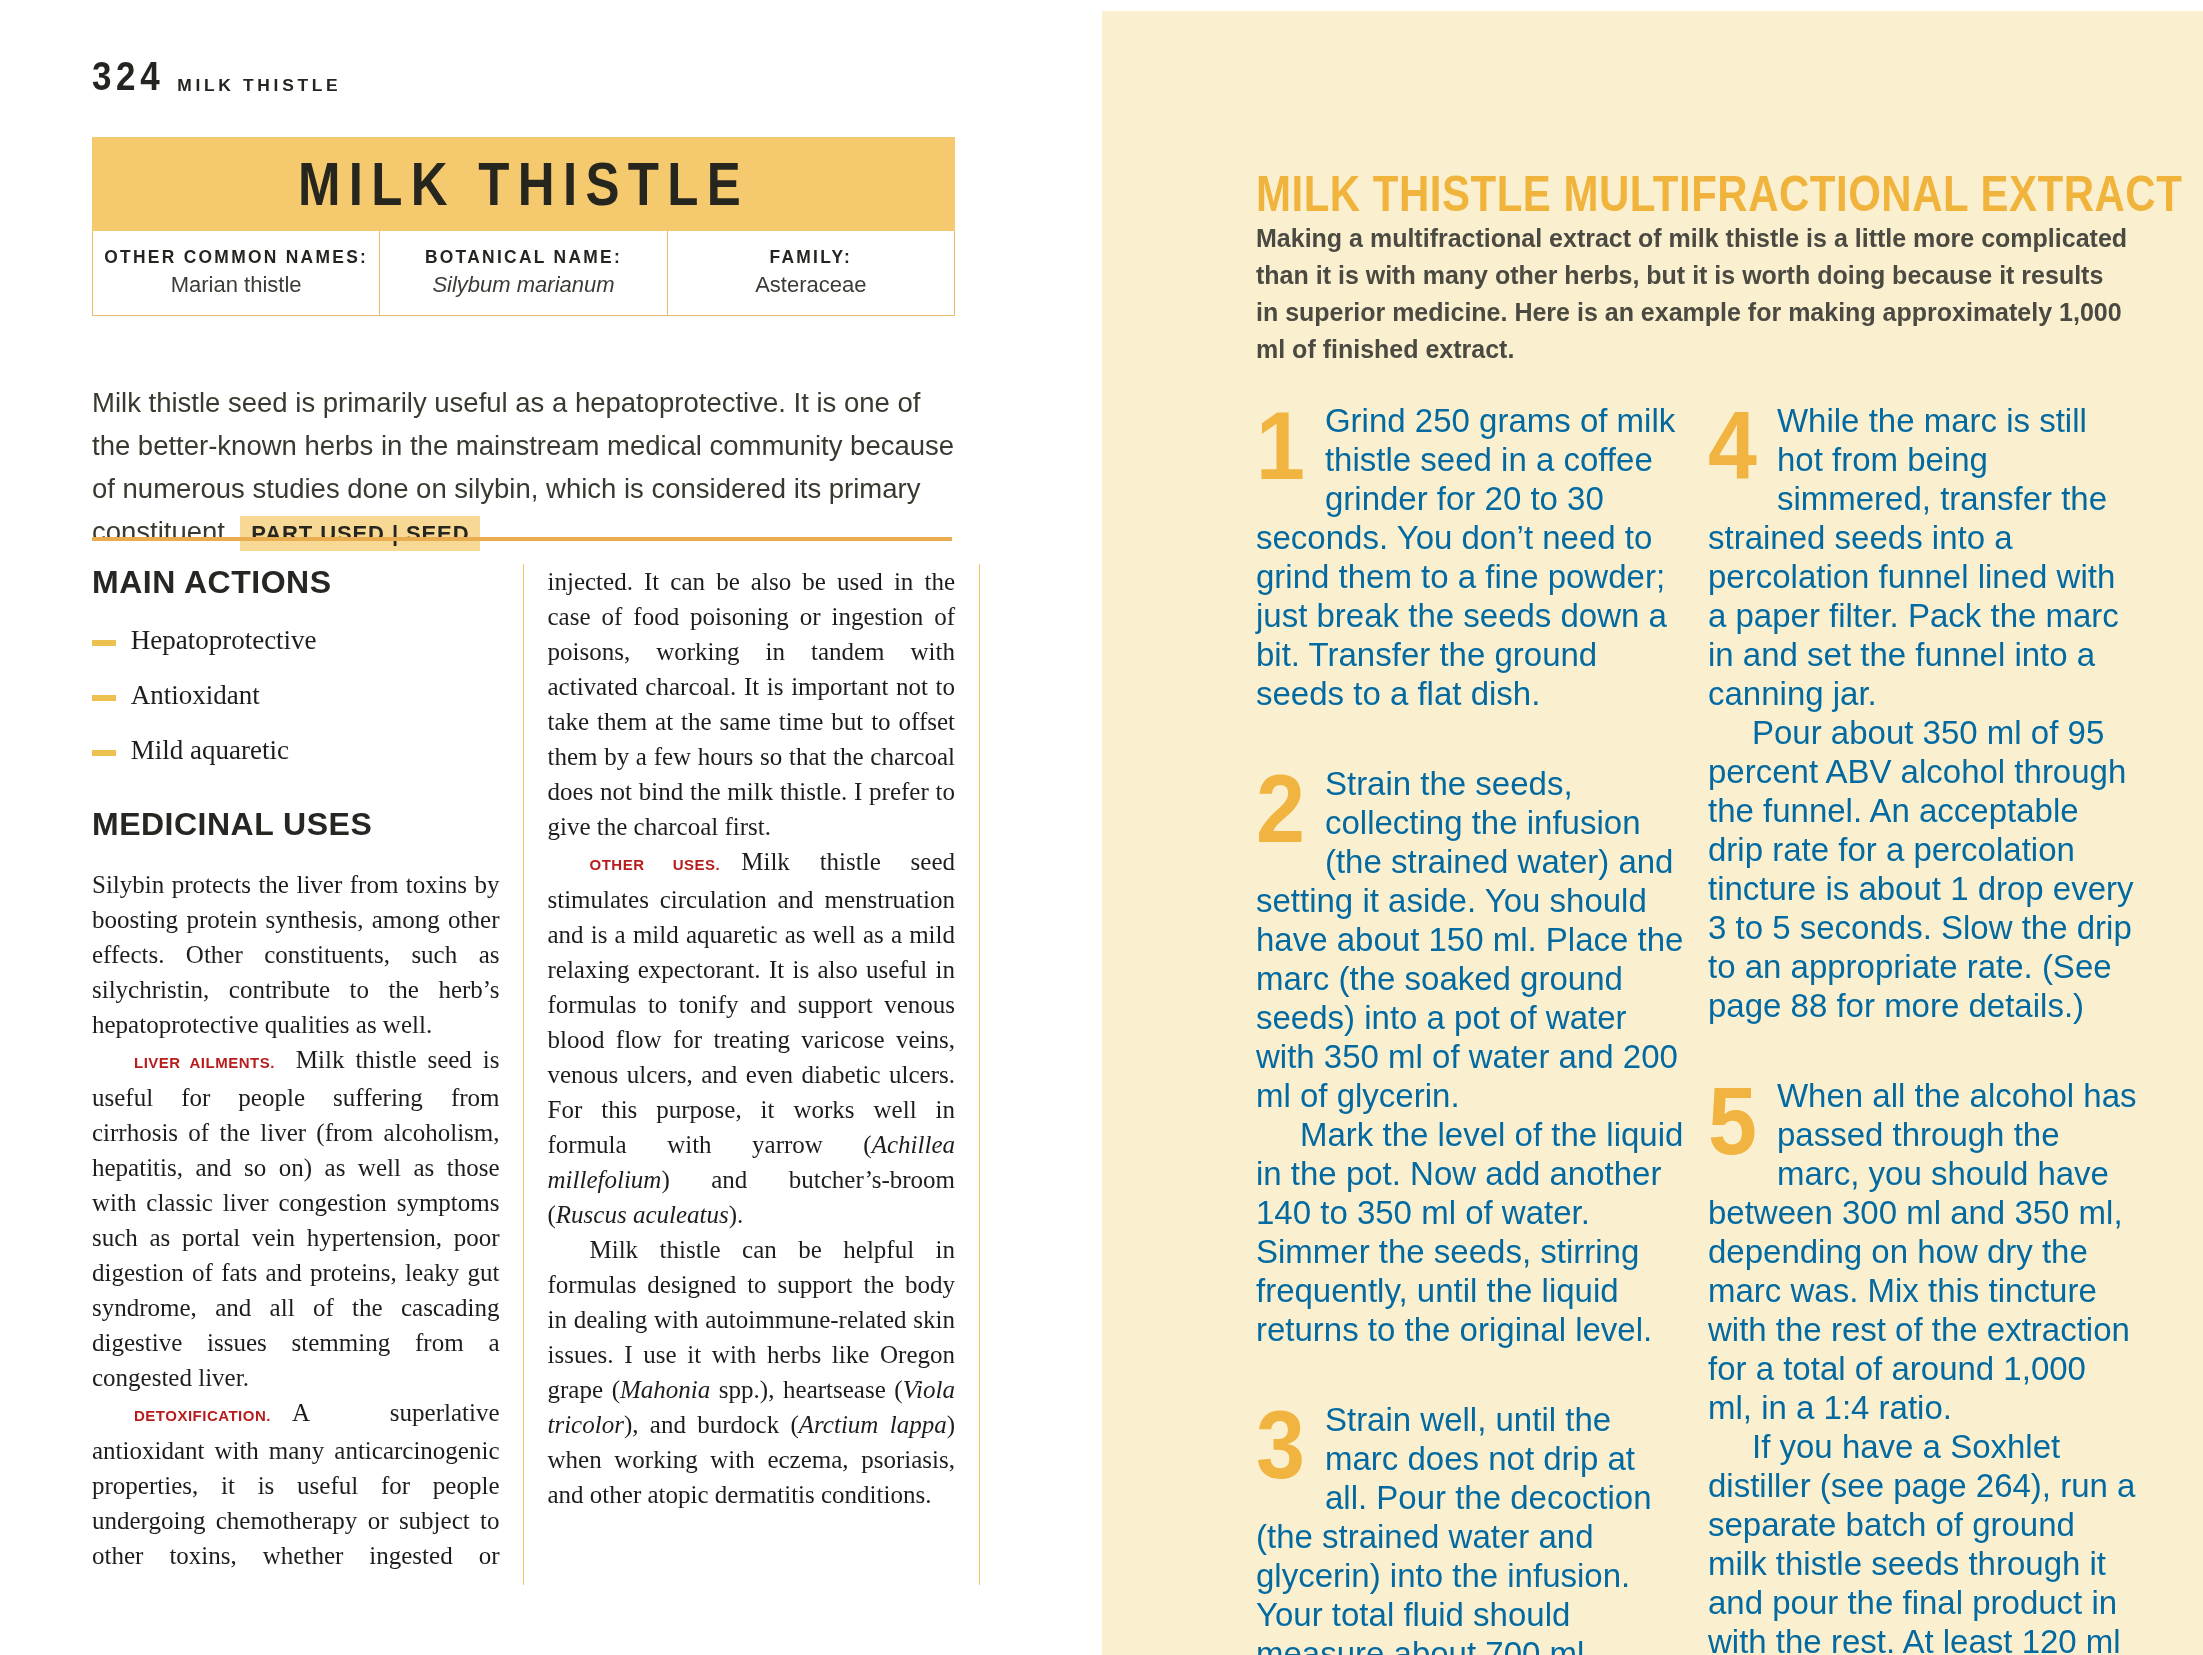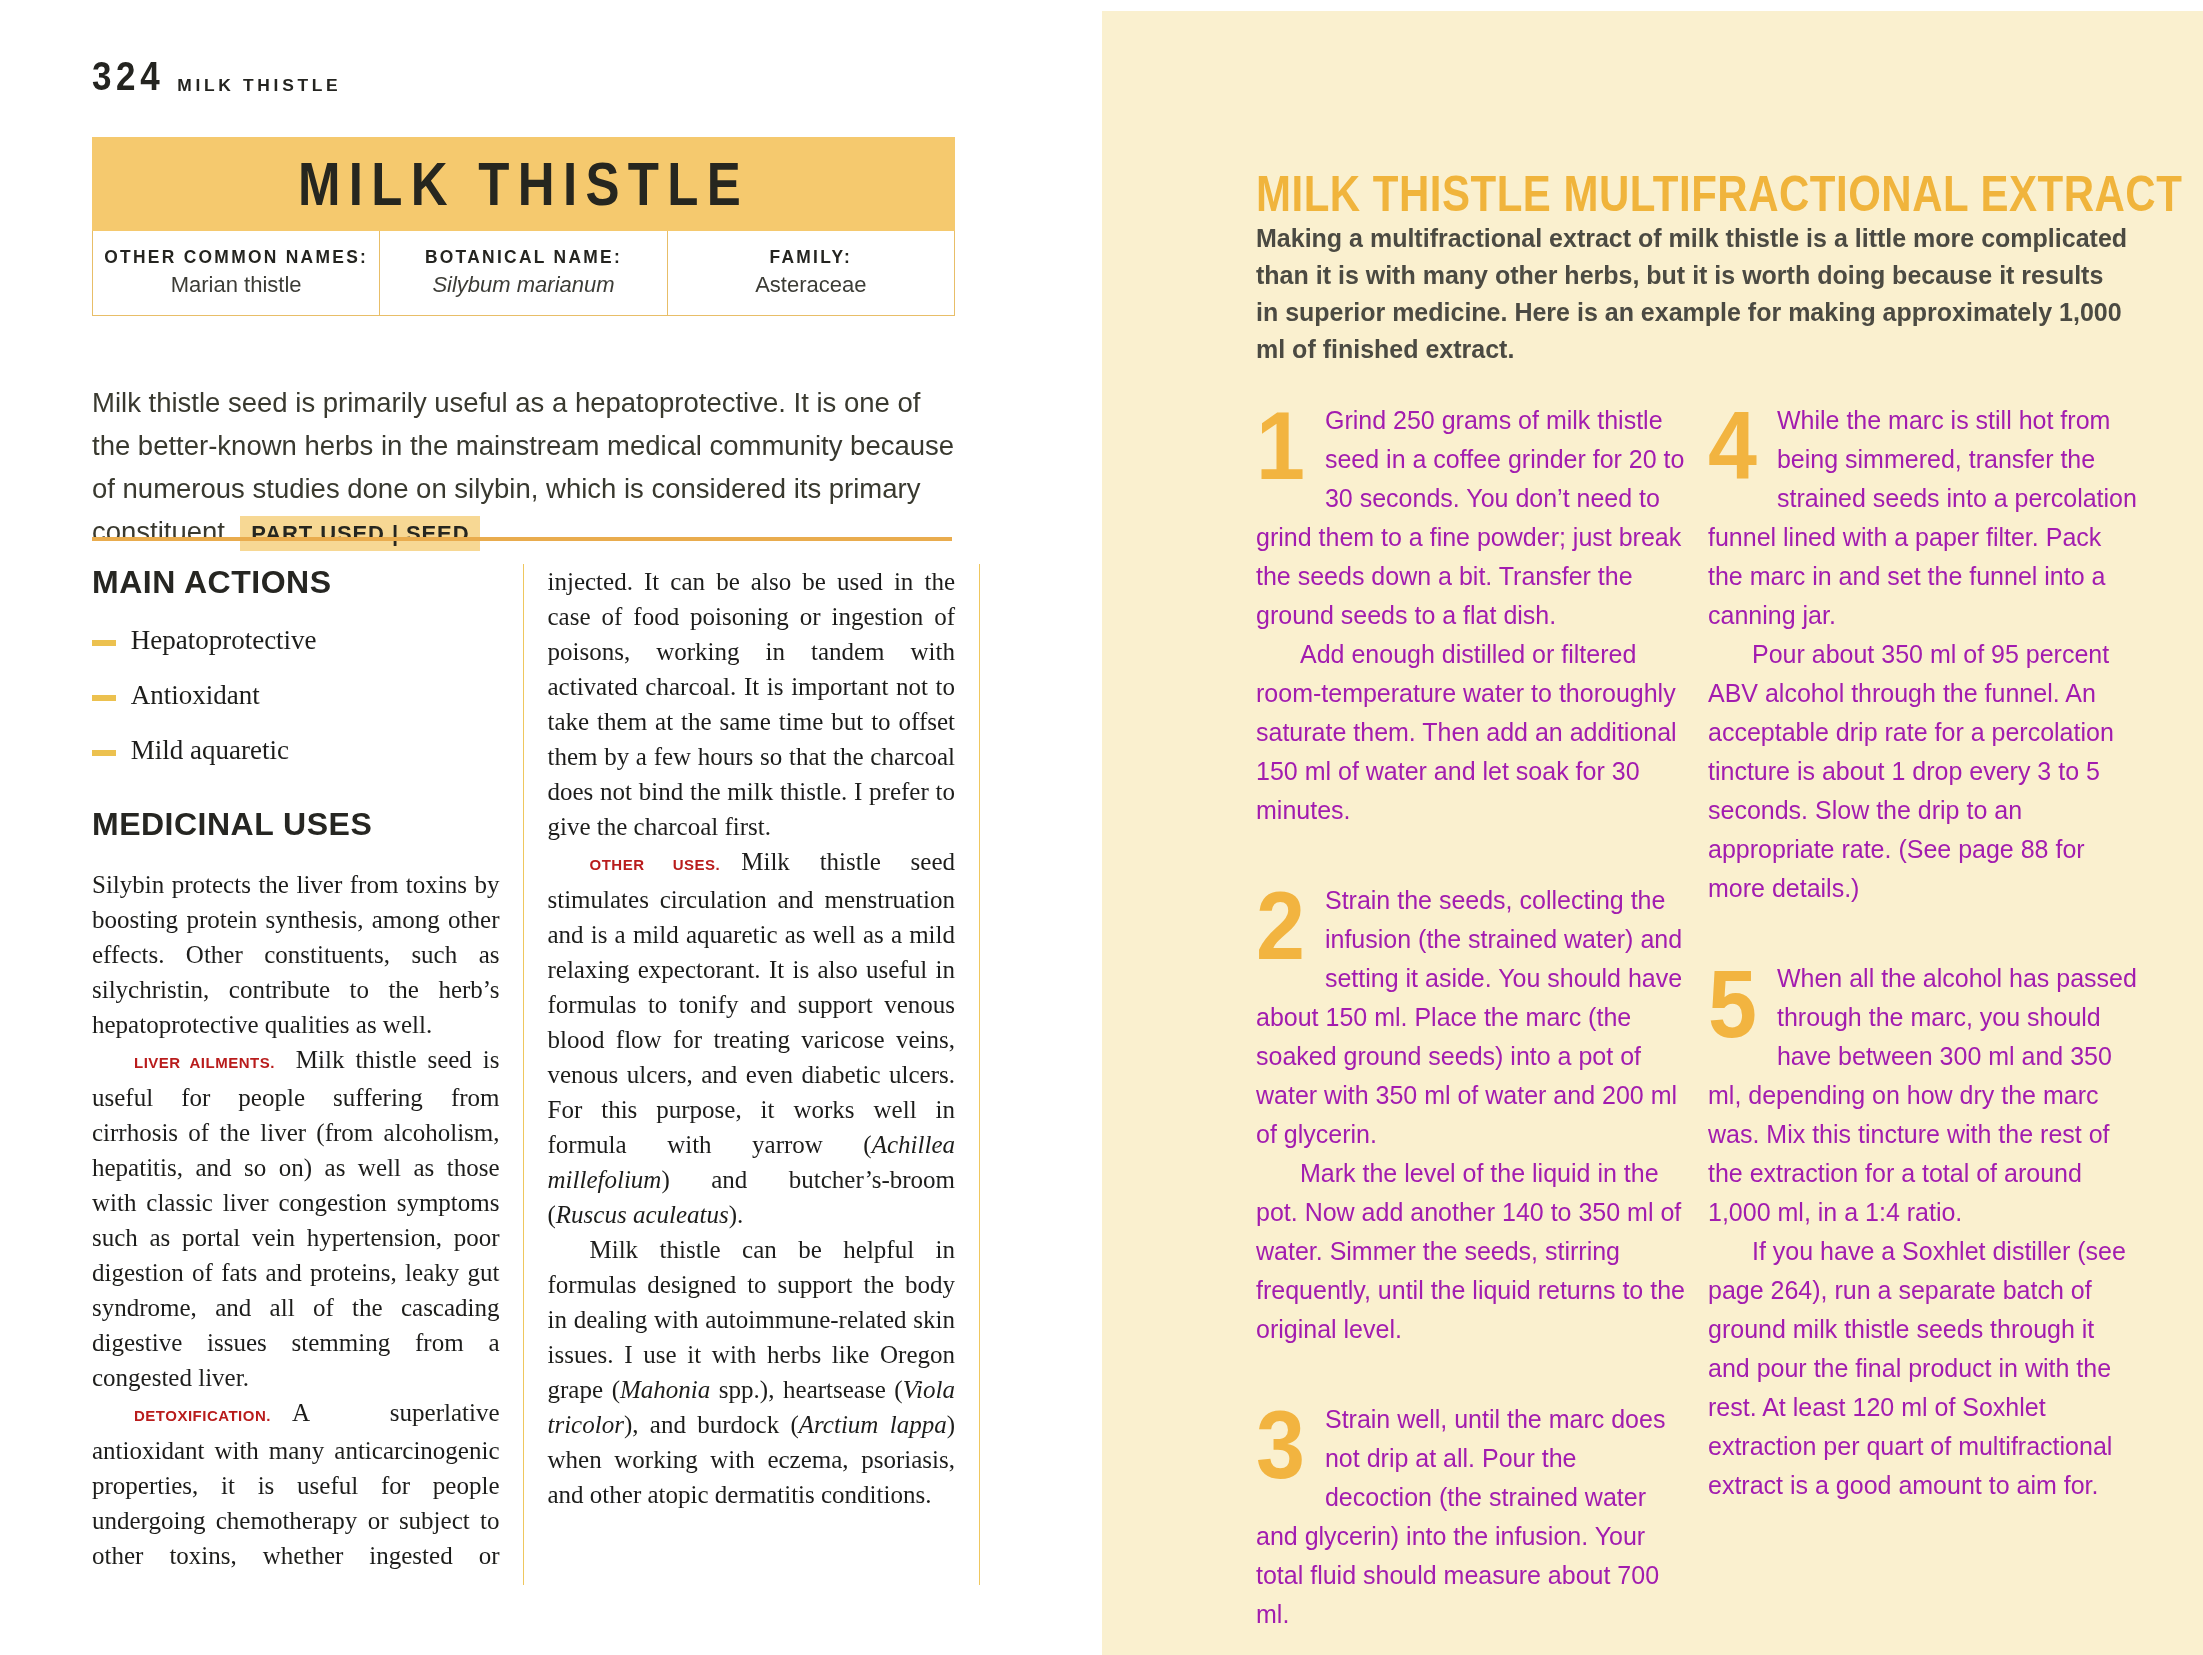--- a/index.html
+++ b/index.html
@@ -57,21 +57,21 @@
           color:#F0B43C;white-space:nowrap;letter-spacing:0.5px;transform:scaleY(1.2);transform-origin:left top;}
   .rintro{position:absolute;left:154px;top:209px;width:872px;font-size:25px;line-height:37px;
           color:#4b4a42;font-weight:bold;}
 
   .stepcol{position:absolute;top:390px;width:430px;}
   #stepcol-1{left:154px;}
   #stepcol-2{left:606px;}
   .step{margin-bottom:51px;}
   .stepnum{float:left;font-size:88px;line-height:70px;font-weight:bold;color:#F2B440;
            margin:5.5px 20px 3.7px 0;transform:scaleY(1.1);transform-origin:left top;}
-  .step p{font-size:25px;line-height:39px;color:#a21caf;margin:0;}
+  .step p{font-size:33px;line-height:39px;color:#0369a1;margin:0;}
   .step p.p2{text-indent:44px;}
   .step::after{content:"";display:block;clear:both;}
 </style>
 </head>
 <body>
 
 <div id="spread">
 
   <div class="page" id="page-left">
 
@@ -127,21 +127,20 @@
 
     <div class="pageno">325</div>
 
     <div class="rtitle">MILK THISTLE MULTIFRACTIONAL EXTRACT</div>
     <div class="rintro">Making a multifractional extract of milk thistle is a little more complicated than it is with many other herbs, but it is worth doing because it results in superior medicine. Here is an example for making approximately 1,000 ml of finished extract.</div>
 
     <div class="stepcol" id="stepcol-1">
       <div class="step">
         <span class="stepnum">1</span>
         <p>Grind 250 grams of milk thistle seed in a coffee grinder for 20 to 30 seconds. You don’t need to grind them to a fine powder; just break the seeds down a bit. Transfer the ground seeds to a flat dish.</p>
-        <p class="p2">Add enough distilled or filtered room-temperature water to thoroughly saturate them. Then add an additional 150 ml of water and let soak for 30 minutes.</p>
       </div>
       <div class="step">
         <span class="stepnum">2</span>
         <p>Strain the seeds, collecting the infusion (the strained water) and setting it aside. You should have about 150 ml. Place the marc (the soaked ground seeds) into a pot of water with 350 ml of water and 200 ml of glycerin.</p>
         <p class="p2">Mark the level of the liquid in the pot. Now add another 140 to 350 ml of water. Simmer the seeds, stirring frequently, until the liquid returns to the original level.</p>
       </div>
       <div class="step">
         <span class="stepnum">3</span>
         <p>Strain well, until the marc does not drip at all. Pour the decoction (the strained water and glycerin) into the infusion. Your total fluid should measure about 700 ml.</p>
       </div>

